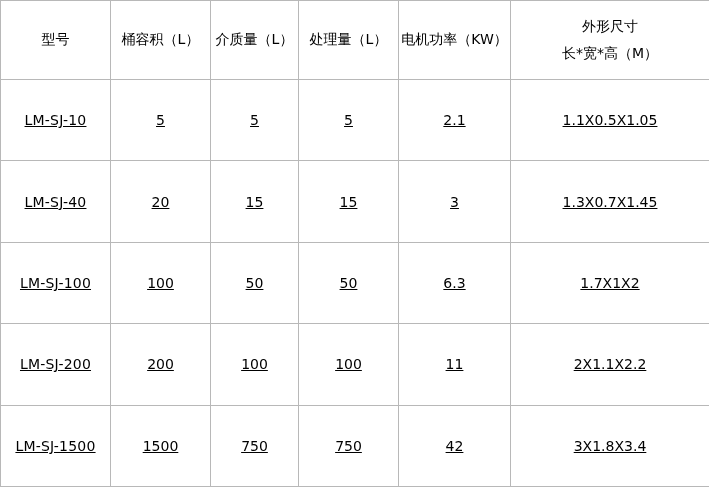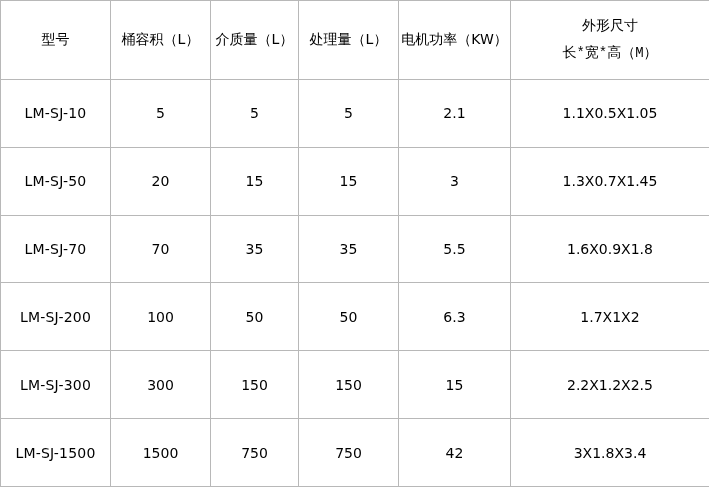--- a/index.html
+++ b/index.html
@@ -33,31 +33,31 @@
     border: 1px solid #b0b0b0;
   }
   thead th {
     height: 78px;
     font-size: 14.5px;
     line-height: 1.85;
   }
   tbody td {
     height: 45.4px;
     font-size: 14px;
+    text-decoration: underline;
   }
   .col-model   { width: 110px; }
   .col-vol     { width: 100px; }
   .col-media   { width: 88px;  }
   .col-cap     { width: 100px; }
   .col-power   { width: 112px; }
   .col-dim     { width: 199px; }
   .dim-head {
     display: block;
     line-height: 1.9;
-    font-family: Liberation Mono, monospace;
   }
   .model-cell {
     letter-spacing: 0.2px;
   }
 </style>
 </head>
 <body>
 
 <table id="spec-table">
   <colgroup>
@@ -84,50 +84,42 @@
   <tbody>
     <tr>
       <td class="model-cell">LM-SJ-10</td>
       <td>5</td>
       <td>5</td>
       <td>5</td>
       <td>2.1</td>
       <td>1.1X0.5X1.05</td>
     </tr>
     <tr>
-      <td class="model-cell">LM-SJ-50</td>
+      <td class="model-cell">LM-SJ-40</td>
       <td>20</td>
       <td>15</td>
       <td>15</td>
       <td>3</td>
       <td>1.3X0.7X1.45</td>
     </tr>
     <tr>
-      <td class="model-cell">LM-SJ-70</td>
-      <td>70</td>
-      <td>35</td>
-      <td>35</td>
-      <td>5.5</td>
-      <td>1.6X0.9X1.8</td>
-    </tr>
-    <tr>
-      <td class="model-cell">LM-SJ-200</td>
+      <td class="model-cell">LM-SJ-100</td>
       <td>100</td>
       <td>50</td>
       <td>50</td>
       <td>6.3</td>
       <td>1.7X1X2</td>
     </tr>
     <tr>
-      <td class="model-cell">LM-SJ-300</td>
-      <td>300</td>
-      <td>150</td>
-      <td>150</td>
-      <td>15</td>
-      <td>2.2X1.2X2.5</td>
+      <td class="model-cell">LM-SJ-200</td>
+      <td>200</td>
+      <td>100</td>
+      <td>100</td>
+      <td>11</td>
+      <td>2X1.1X2.2</td>
     </tr>
     <tr>
       <td class="model-cell">LM-SJ-1500</td>
       <td>1500</td>
       <td>750</td>
       <td>750</td>
       <td>42</td>
       <td>3X1.8X3.4</td>
     </tr>
   </tbody>

